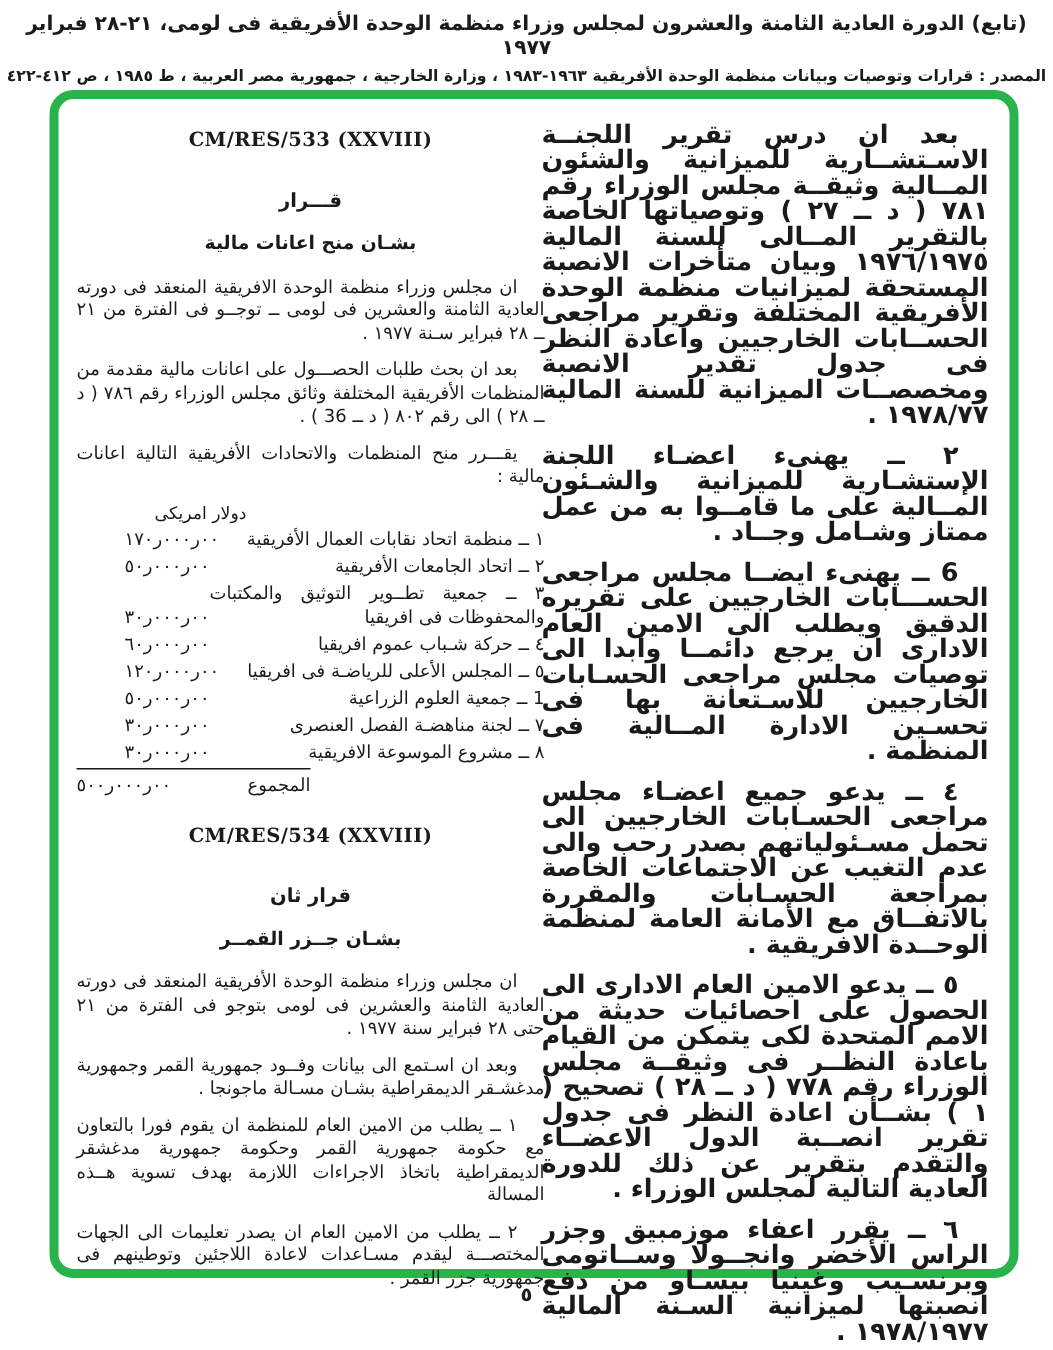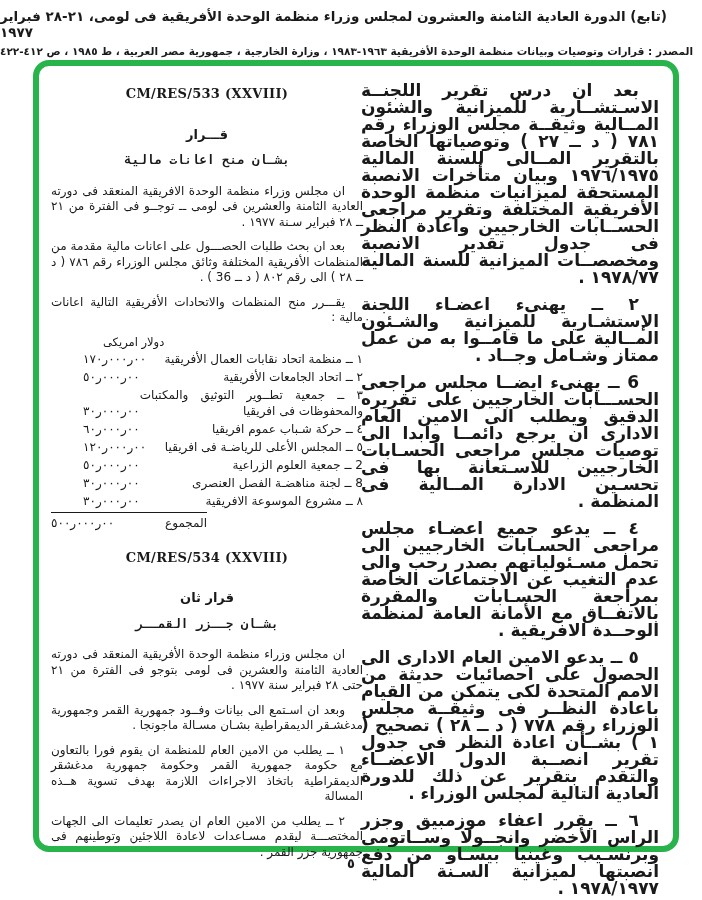--- a/index.html
+++ b/index.html
@@ -4,21 +4,21 @@
 <style>
   html,body{margin:0;padding:0;}
   body{
     width:702px;height:900px;position:relative;overflow:hidden;
     background:#ffffff;color:#1a1a1a;
     font-family:"DejaVu Sans",sans-serif;
   }
   
   .page-header{
     position:absolute;top:8px;left:0;right:0;
-    direction:rtl;text-align:left;
+    direction:rtl;text-align:center;
   }
   .page-header .hline1{font-size:13.5px;font-weight:bold;letter-spacing:0;}
   .page-header .hline2{font-size:10.5px;font-weight:bold;margin-top:5px;}
   
   .green-frame{
     position:absolute;left:33px;top:60px;width:646px;height:792px;
     box-sizing:border-box;border:6px solid #28b44b;border-radius:16px;
     background:#ffffff;
   }
   
@@ -33,21 +33,21 @@
     direction:rtl;text-align:justify;
     font-size:12px;line-height:15.5px;
   }
   .doc-ref{
     direction:ltr;text-align:center;
     font-family:"DejaVu Serif",serif;font-weight:bold;
     font-size:13px;margin:0 0 8px 0;letter-spacing:.3px;
   }
   .doc-ref.second{margin-top:18px;}
   .res-title{text-align:center;font-weight:bold;font-size:13px;margin:25px 0 12px 0;}
-  .res-subtitle{text-align:center;font-weight:bold;font-size:12.5px;margin:0 0 14px 0;font-family:Liberation Mono, monospace;}
+  .res-subtitle{text-align:center;font-weight:bold;font-size:12.5px;margin:0 0 14px 0;}
   .col-left p{margin:0 0 9px 0;text-indent:18px;}
   .currency-label{
     text-align:left;padding-left:52px;font-size:11.5px;
     margin:2px 0 2px 0;text-indent:0;
   }
   .grant-row{
     display:flex;justify-content:space-between;align-items:flex-end;
     margin:0 0 2.5px 0;
   }
   .grant-name{max-width:77%;}
@@ -108,25 +108,25 @@
     </div>
     <div class="grant-row">
       <span class="grant-name">٤ ــ حركة شـباب عموم افريقيا</span>
       <span class="grant-amount">٠٠ر٠٠٠ر٦٠</span>
     </div>
     <div class="grant-row">
       <span class="grant-name">٥ ــ المجلس الأعلى للرياضـة فى افريقيا</span>
       <span class="grant-amount">٠٠ر٠٠٠ر١٢٠</span>
     </div>
     <div class="grant-row">
-      <span class="grant-name">2 ــ جمعية العلوم الزراعية</span>
+      <span class="grant-name">1 ــ جمعية العلوم الزراعية</span>
       <span class="grant-amount">٠٠ر٠٠٠ر٥٠</span>
     </div>
     <div class="grant-row">
-      <span class="grant-name">8 ــ لجنة مناهضـة الفصل العنصرى</span>
+      <span class="grant-name">٧ ــ لجنة مناهضـة الفصل العنصرى</span>
       <span class="grant-amount">٠٠ر٠٠٠ر٣٠</span>
     </div>
     <div class="grant-row">
       <span class="grant-name">٨ ــ مشروع الموسوعة الافريقية</span>
       <span class="grant-amount">٠٠ر٠٠٠ر٣٠</span>
     </div>
 
     <div class="total-row">
       <span>المجموع</span>
       <span>٠٠ر٠٠٠ر٥٠٠</span>

